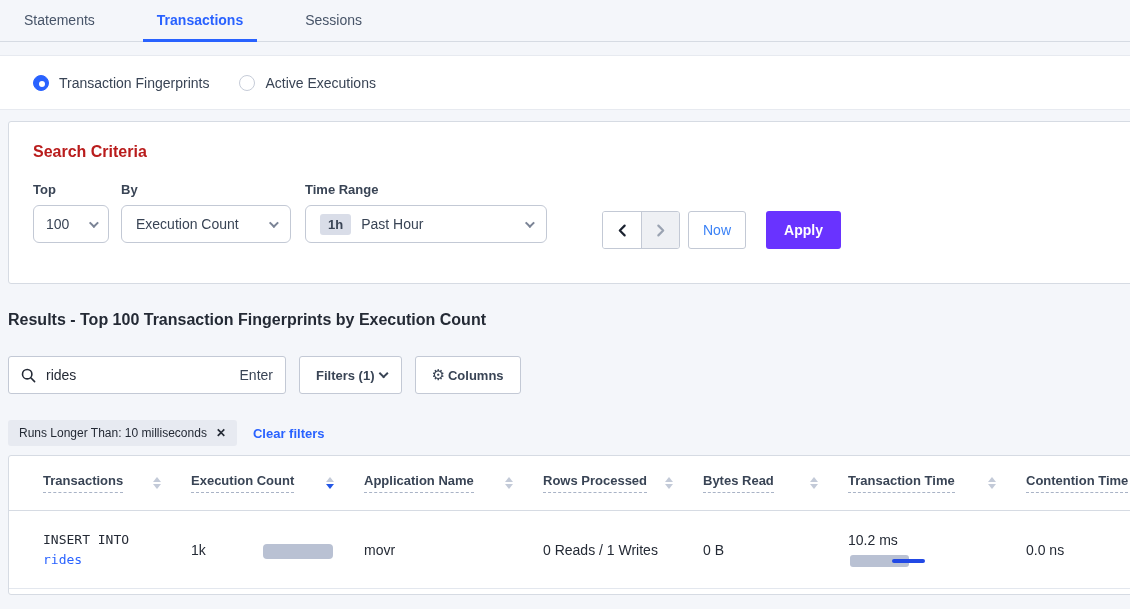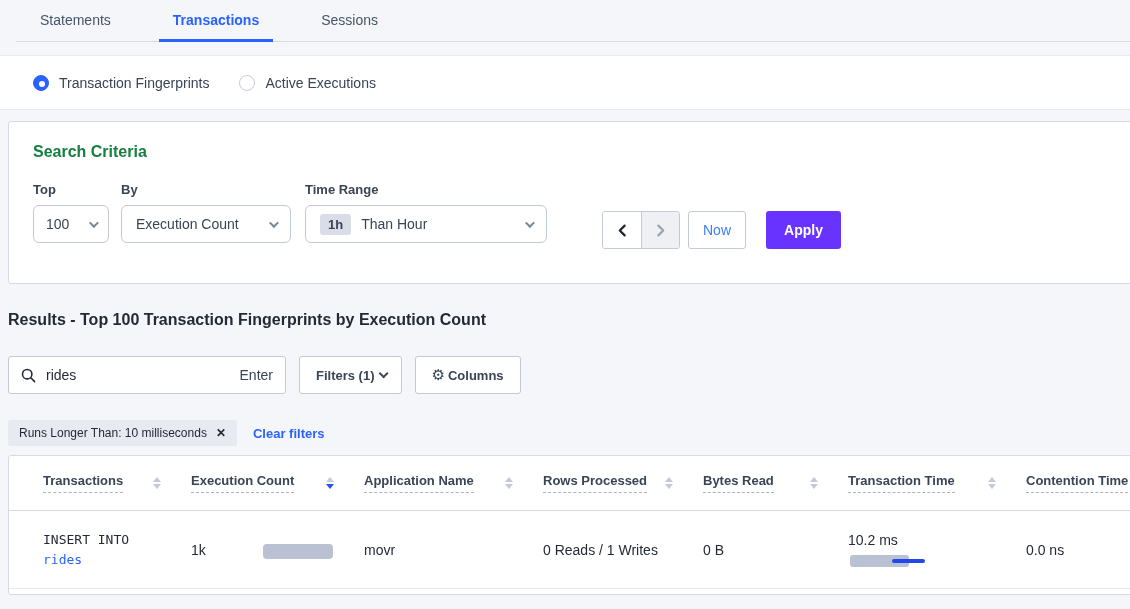--- a/index.html
+++ b/index.html
@@ -1,34 +1,34 @@
 <!DOCTYPE html>
 <html><head>
 <meta charset="utf-8">
 <style>
   * { margin:0; padding:0; box-sizing:border-box; }
   html,body { width:1130px; height:609px; }
   body { font-family:"Liberation Sans", sans-serif; color:#394455; }
   .page { position:relative; width:1130px; height:609px; background:#f4f6fa; overflow:hidden; }
 
   
-  .tabbar { position:absolute; top:0; left:0; right:0; height:42px; display:flex; padding-left:10px; border-bottom:1px solid #d6dbe3;margin-left:16px; }
+  .tabbar { position:absolute; top:0; left:0; right:0; height:42px; display:flex; padding-left:10px; border-bottom:1px solid #d6dbe3; }
   .tab { height:42px; display:flex; align-items:center; padding:0 14px; margin-right:34px; font-size:14px; color:#475468; cursor:pointer; border-bottom:3px solid transparent; }
   .tab.active { color:#2962ff; font-weight:bold; border-bottom-color:#2962ff; }
 
   
   .radio-band { position:absolute; top:55px; left:0; right:0; height:55px; background:#fff; border-top:1px solid #e7eaf0; border-bottom:1px solid #e7eaf0; display:flex; align-items:center; padding-left:33px; gap:30px; }
   .radio-item { display:flex; align-items:center; gap:10px; font-size:14px; color:#394455; cursor:pointer; }
   .radio-circle { width:16px; height:16px; border-radius:50%; border:1px solid #c6ccd8; background:#fff; position:relative; flex:0 0 auto; }
   .radio-item.selected .radio-circle { background:#2962ff; border-color:#2962ff; }
   .radio-item.selected .radio-circle::after { content:""; position:absolute; left:5px; top:5px; width:6px; height:6px; border-radius:50%; background:#fff; }
 
   
   .criteria-card { position:absolute; top:121px; left:8px; width:1126px; height:163px; background:#fff; border:1px solid #d6dbe3; border-radius:3px; }
-  .criteria-title { position:absolute; left:24px; top:21px; font-size:16px; font-weight:bold; color:#15803d; }
+  .criteria-title { position:absolute; left:24px; top:21px; font-size:16px; font-weight:bold; color:#b91c1c; }
   .field-label { font-size:13px; font-weight:bold; color:#394455; margin-bottom:8px; }
   .fgroup { position:absolute; top:60px; }
   .fgroup.top-g { left:24px; }
   .fgroup.by-g { left:112px; }
   .fgroup.tr-g { left:296px; }
   .select { height:38px; background:#fff; border:1px solid #c3c9d5; border-radius:6px; display:flex; align-items:center; font-size:14px; color:#394455; cursor:pointer; }
   .sel-top { width:76px; padding:0 12px; justify-content:space-between; }
   .sel-by { width:170px; padding:0 14px; justify-content:space-between; }
   .sel-tr { width:242px; padding:0 14px; gap:10px; }
   .chev { width:7px; height:7px; border-right:2px solid #7b8496; border-bottom:2px solid #7b8496; transform:rotate(45deg) translateY(-2px); flex:0 0 auto; }
@@ -113,21 +113,21 @@
       <div class="select sel-by">
         <span>Execution Count</span>
         <span class="chev"></span>
       </div>
     </div>
 
     <div class="fgroup tr-g">
       <div class="field-label">Time Range</div>
       <div class="select sel-tr">
         <span class="tr-badge">1h</span>
-        <span class="tr-value">Than Hour</span>
+        <span class="tr-value">Past Hour</span>
         <span class="chev"></span>
       </div>
     </div>
 
     <div class="arrow-group">
       <div class="arrow-btn">
         <svg width="13" height="13" viewBox="0 0 12 12">
             <path d="M8 1.5 L3.5 6 L8 10.5" fill="none" stroke="#1b2230" stroke-width="2" stroke-linecap="round" stroke-linejoin="round"></path>
           </svg>
       </div>

